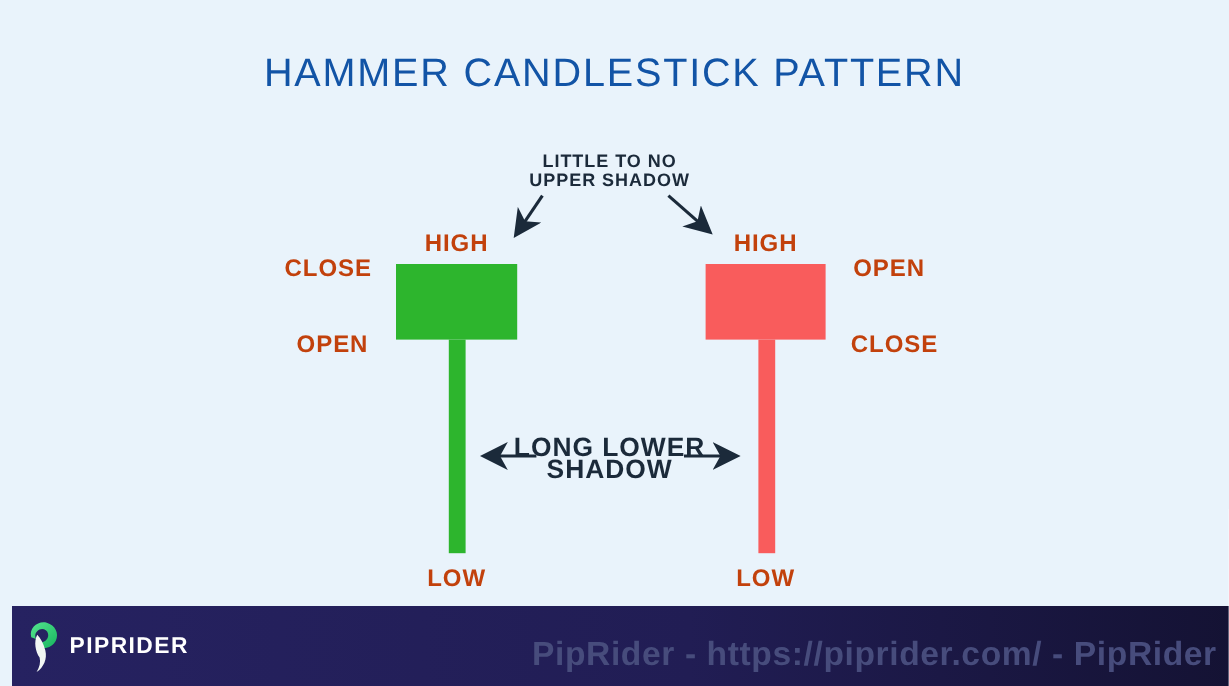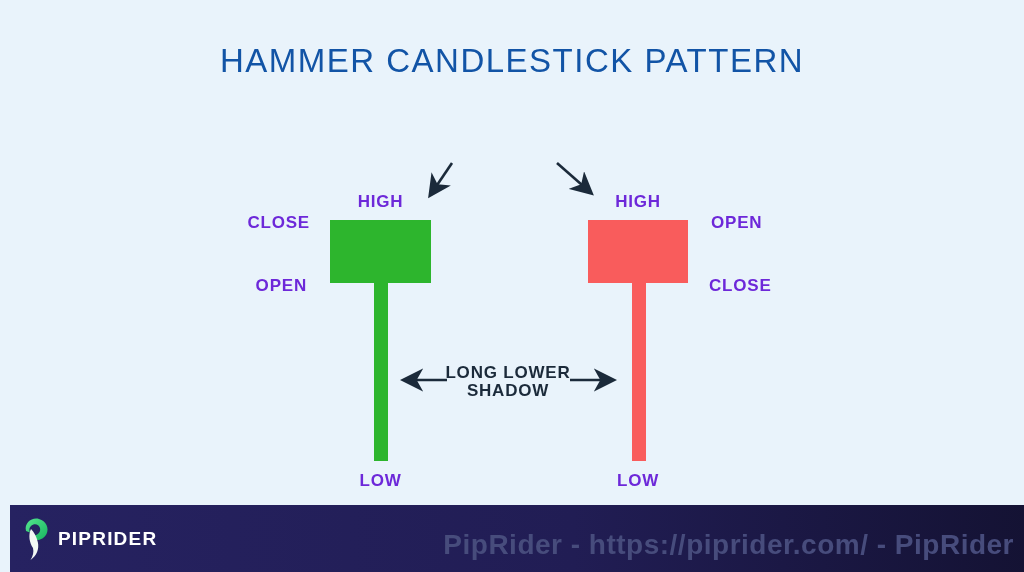--- a/index.html
+++ b/index.html
@@ -24,27 +24,27 @@
   .ann {
     position: absolute;
     text-align: center;
     font-size: 15px;
     font-weight: 800;
     letter-spacing: 0.8px;
     line-height: 16px;
     color: #1b2a3a;
   }
   .ann-upper { top: 127px; left: 406px; width: 204px; }
-  .ann-lower { top: 364px; left: 408px; width: 200px; font-size: 17px; line-height: 18px; }
+  .ann-lower { top: 364px; left: 408px; width: 200px; font-size: 22px; line-height: 18px; }
   .lbl {
     position: absolute;
-    font-size: 17px;
+    font-size: 20px;
     font-weight: 800;
     letter-spacing: 0.8px;
-    color: #6d28d9;
+    color: #c2410c;
   }
   .lbl.center { text-align: center; }
   .lbl.right  { text-align: right; }
   .candle-body {
     position: absolute;
     top: 220px;
     height: 63px;
   }
   .candle-wick {
     position: absolute;
@@ -95,20 +95,24 @@
     letter-spacing: 0.5px;
   }
 </style>
 </head>
 <body>
 
 <div class="canvas">
 
   <h1 class="title">HAMMER CANDLESTICK PATTERN</h1>
 
+  <div class="ann ann-upper">
+    <span>LITTLE TO NO</span><br>
+    <span>UPPER SHADOW</span>
+  </div>
 
   <div class="ann ann-lower">
     <span>LONG LOWER</span><br>
     <span>SHADOW</span>
   </div>
 
   <svg class="arrows" width="1024" height="572">
     <defs>
       <marker id="ah" markerWidth="9" markerHeight="9" refX="7" refY="4.5" orient="auto">
         <path d="M0,0 L9,4.5 L0,9 L2.5,4.5 Z" fill="#1b2a3a"></path>

